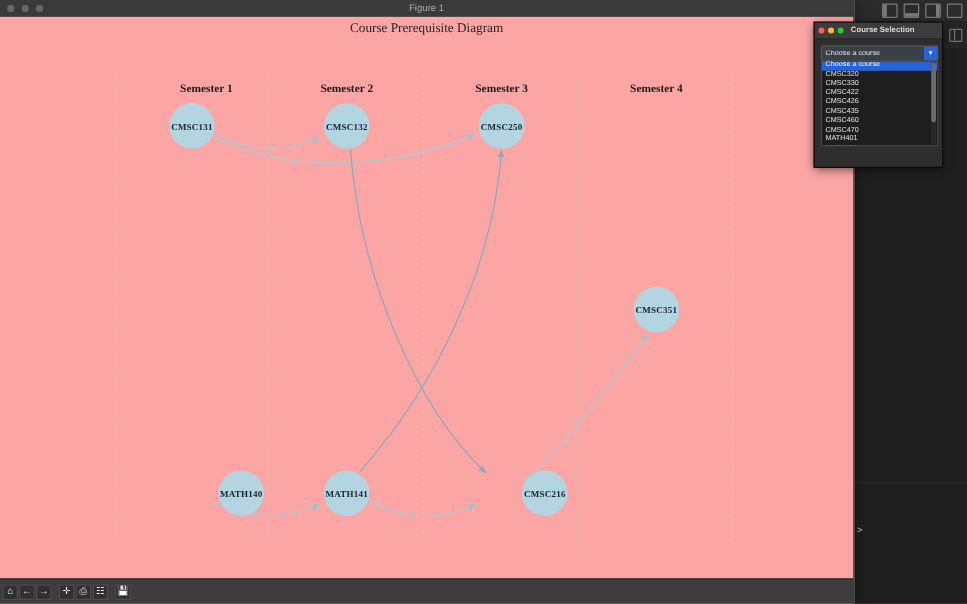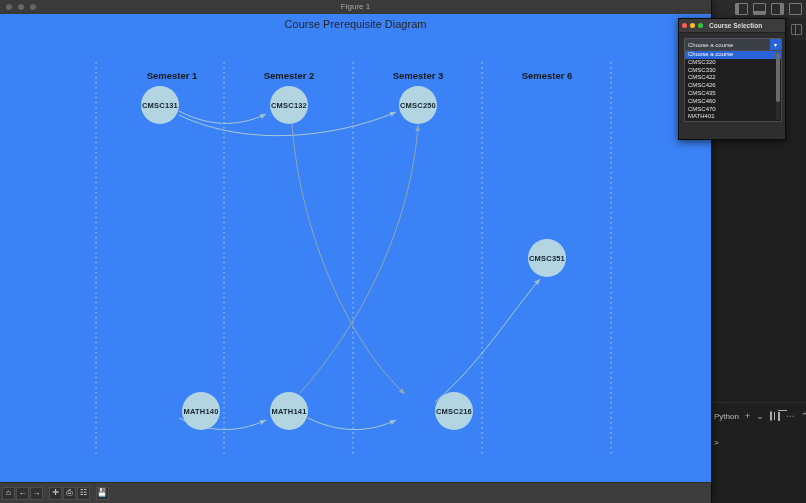--- a/index.html
+++ b/index.html
@@ -59,21 +59,21 @@
     height:14px;background:#3a3a3a;position:relative;
     border-bottom:1px solid #2a2a2a;
   }
   #figure-title{
     position:absolute;left:0;right:0;top:0;height:14px;line-height:14px;text-align:center;
     color:#a9a9a9;font-size:8px;
   }
   .tl-dots{position:absolute;left:6px;top:4px;display:flex;gap:6px;}
   .tl-dot{width:6px;height:6px;border-radius:50%;background:#666;}
 
-  #figure-canvas{position:absolute;left:0;top:14px;right:0;bottom:20px;background:#3b82f6;overflow:hidden;}
+  #figure-canvas{position:absolute;left:0;top:14px;right:0;bottom:20px;background:#fca5a5;overflow:hidden;font-family:Liberation Serif, serif;}
 
   #chart-title{
     position:absolute;top:4px;left:0;right:0;text-align:center;
     font-size:11px;color:#262626;
   }
 
   #plot-svg{position:absolute;left:0;top:0;width:711px;height:469px;}
 
   .sem-header{
     position:absolute;transform:translateX(-50%);
@@ -158,30 +158,20 @@
 
   <div id="editor-region">
     <div id="editor-tabbar">
       <div id="editor-tab"></div>
       <div id="editor-split-ico"></div>
     </div>
     <div id="editor-body"></div>
     <div id="panel-divider"></div>
 
     <div id="terminal-panel">
-      <div id="terminal-toolbar">
-        <span id="terminal-shell-label">Python</span>
-        <span class="term-ico">+</span>
-        <span class="term-ico">⌄</span>
-        <span class="term-ico box"></span>
-        <span class="term-ico trash"></span>
-        <span class="term-ico">⋯</span>
-        <span class="term-ico">⌃</span>
-
-      </div>
       <div id="terminal-prompt">&gt;</div>
     </div>
   </div>
 </div>
 
 <div id="figure-window">
 
   <div id="figure-titlebar">
     <div class="tl-dots">
       <span class="tl-dot"></span>
@@ -220,21 +210,21 @@
         <path d="M308,404 C345,422 375,416 396,406" marker-end="url(#ah)"></path>
         <path d="M435,388 C480,350 510,300 540,265" marker-end="url(#ah)"></path>
         <path stroke="#8fa8b5" d="M292,110 C300,220 350,330 405,380" marker-end="url(#ahd)"></path>
         <path stroke="#8fa8b5" d="M300,379 C370,300 412,200 418,111" marker-end="url(#ahd)"></path>
       </g>
     </svg>
 
     <div class="sem-header" style="left:160px;top:56px;margin-left:12px;">Semester 1</div>
     <div class="sem-header" style="left:289px;top:56px;">Semester 2</div>
     <div class="sem-header" style="left:418px;top:56px;">Semester 3</div>
-    <div class="sem-header" style="left:547px;top:56px;">Semester 6</div>
+    <div class="sem-header" style="left:547px;top:56px;">Semester 4</div>
 
     <div class="node" style="left:160px;top:91px;width:38px;height:38px;">CMSC131</div>
     <div class="node" style="left:160px;top:397px;width:38px;height:38px;margin-left:41px;">MATH140</div>
     <div class="node" style="left:289px;top:91px;width:38px;height:38px;">CMSC132</div>
     <div class="node" style="left:289px;top:397px;width:38px;height:38px;text-align:center;">MATH141</div>
     <div class="node" style="left:418px;top:91px;width:38px;height:38px;">CMSC250</div>
     <div class="node" style="left:418px;top:397px;width:38px;height:38px;margin-left:36px;">CMSC216</div>
     <div class="node" style="left:547px;top:244px;width:38px;height:38px;">CMSC351</div>
 
   </div>

